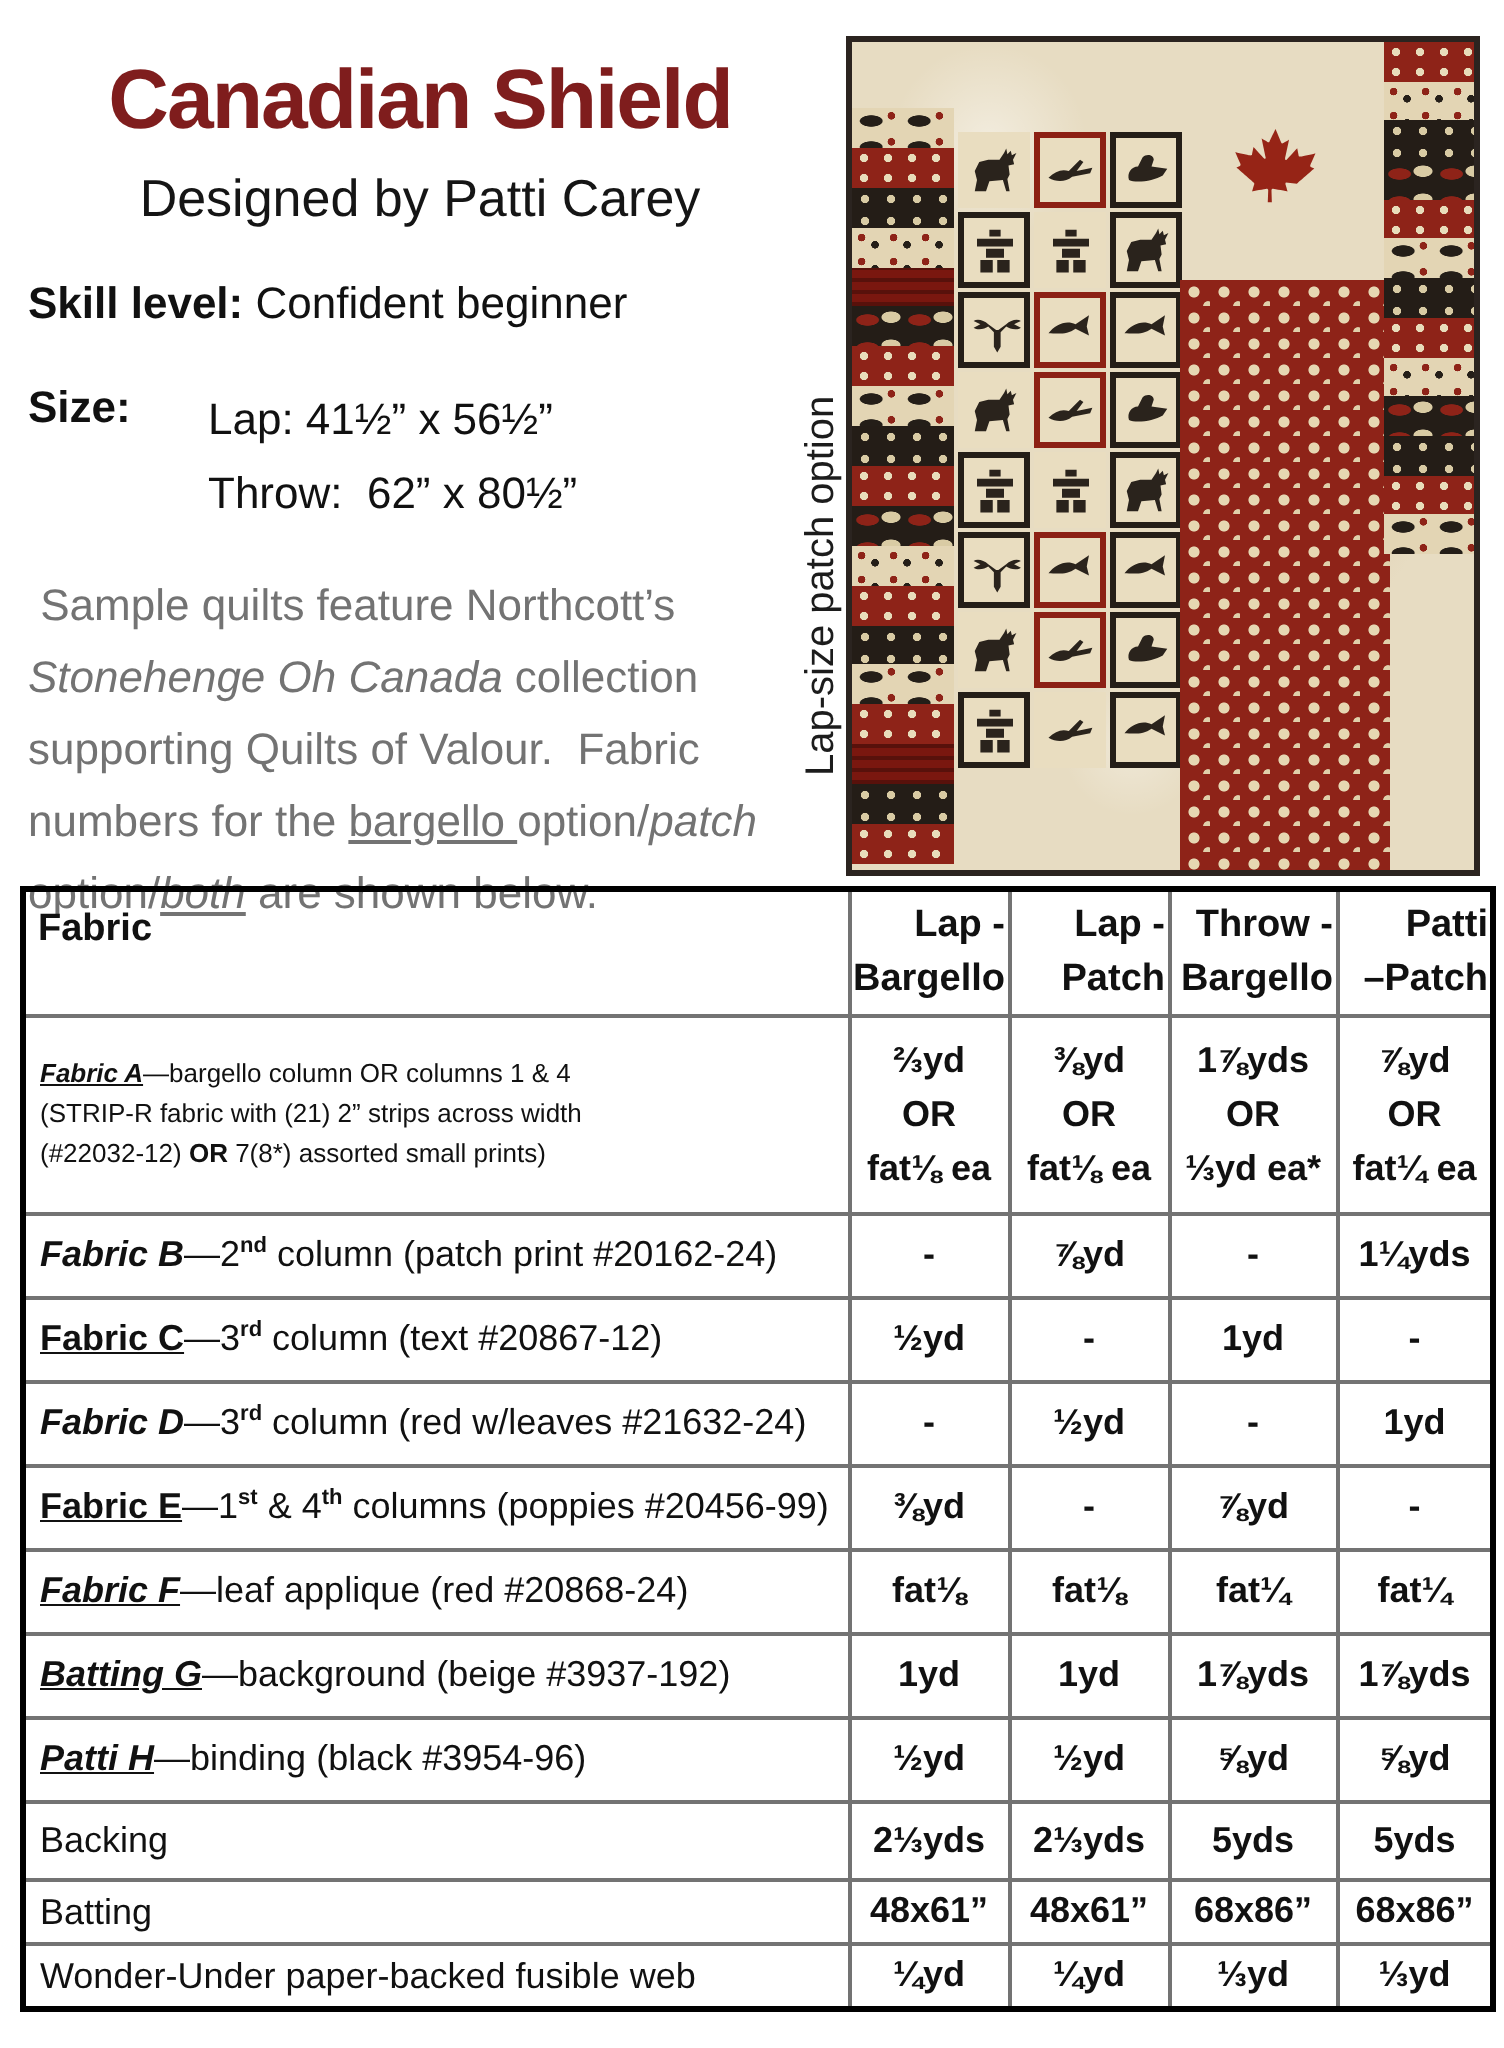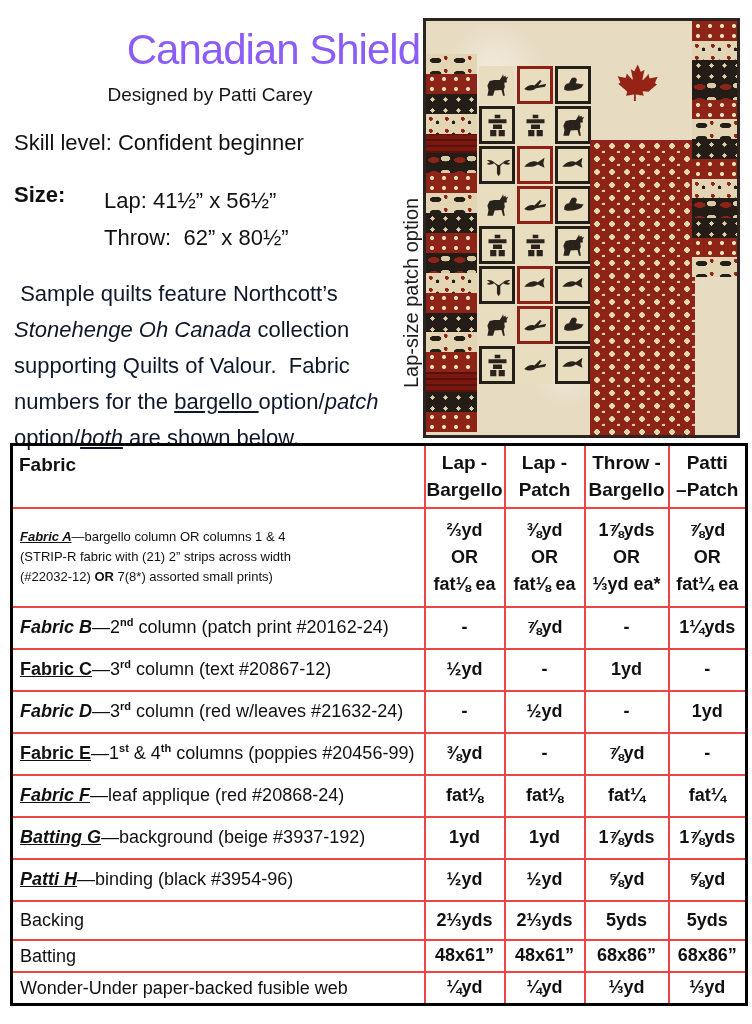--- a/index.html
+++ b/index.html
@@ -1,26 +1,26 @@
 <!DOCTYPE html>
 <html style="--red: #8e2318; --beige: #e7dcc2; --dark: #2b2420; --text: #111111;"><head>
 <meta charset="utf-8">
 <style>
   html,body{margin:0;padding:0;background:#fff;}
   body{width:752px;height:1024px;position:relative;overflow:hidden;
        font-family:"Liberation Sans","DejaVu Sans",sans-serif;color:#111;}
   .col-left{position:absolute;left:0;top:0;width:470px;}
-  h1{margin:26px 0 0 0;width:420px;text-align:right;font-size:42px;font-weight:400;letter-spacing:-1px;color:#8b5cf6;}
-  .subtitle{margin:10px 0 0 0;width:420px;text-align:center;font-size:19px;color:#151515;}
+  h1{margin:26px 0 0 0;width:420px;text-align:center;font-size:42px;font-weight:700;letter-spacing:-1px;color:#7f1d1d;}
+  .subtitle{margin:10px 0 0 0;width:420px;text-align:center;font-size:26px;color:#151515;}
   .skill{margin:24px 0 0 14px;font-size:22px;}
   .sizeblock{margin:26px 0 0 14px;font-size:22px;display:flex;}
   .sizeblock .lbl{font-weight:700;width:52px;}
   .sizelines{margin-left:38px;line-height:37px;white-space:pre-wrap;}
-  b.inl{font-weight:400;}
-  .intro{margin:20px 0 0 14px;width:450px;font-size:22px;line-height:36px;white-space:pre-wrap;color:#0f172a;}
+  b.inl{font-weight:700;}
+  .intro{margin:20px 0 0 14px;width:450px;font-size:22px;line-height:36px;white-space:pre-wrap;color:#737373;}
   .it{font-style:italic;}
   .un{text-decoration:underline;}
   
   .vcaption{position:absolute;left:398px;top:160px;height:266px;width:26px;
     writing-mode:vertical-rl;transform:rotate(180deg);font-size:20px;color:#1c1c1c;
     display:flex;align-items:center;justify-content:center;}
   
   .quilt{position:absolute;left:423px;top:18px;width:317px;height:420px;box-sizing:border-box;
     border:3px solid var(--dark,#2b2420);
     background-color:var(--beige,#e7dcc2);
@@ -49,22 +49,22 @@
     background:var(--red,#8e2318);
     background-image:
       radial-gradient(circle 3px at 7px 6px,#e6d7b2 85%,transparent),
       radial-gradient(circle 2.6px at 14px 13px,#e0d0aa 85%,transparent);
     background-size:15px 13px;}
   .bigleaf{position:absolute;left:191px;top:36px;width:42px;height:54px;}
   .bigleaf svg{width:100%;height:100%;fill:#962416;}
   
   table.fab{position:absolute;left:10px;top:443px;width:735px;border-collapse:collapse;table-layout:fixed;
     border:3px solid #000;}
-  .fab td,.fab th{border:2px solid #ef4444;box-sizing:border-box;overflow:hidden;}
-  .fab th{font-size:19px;font-weight:700;white-space:pre-line;text-align:center;vertical-align:middle;line-height:1.45;}
+  .fab td,.fab th{border:2px solid #737373;box-sizing:border-box;overflow:hidden;}
+  .fab th{font-size:19px;font-weight:700;white-space:pre-line;text-align:right;vertical-align:middle;line-height:1.45;}
   .fab th.fcol{text-align:left;vertical-align:top;padding:5px 6px;}
   .desc{font-size:18px;padding:2px 4px 2px 7px;vertical-align:middle;white-space:pre-wrap;line-height:1.45;}
   .desc.small{font-size:13px;line-height:1.55;}
   .flabel{font-weight:700;}
   .sup{font-size:11px;vertical-align:super;line-height:0;font-weight:bold;}
   .val{font-size:18px;font-weight:700;text-align:center;vertical-align:middle;white-space:pre-line;line-height:1.5;}
   tr.h-hdr{height:63px;} tr.h-a{height:99px;} tr.h-std{height:42px;}
   tr.h-back{height:39px;margin-top:43px;} tr.h-bat{height:28px;} tr.h-wu{height:23px;}
 </style>
 </head>

